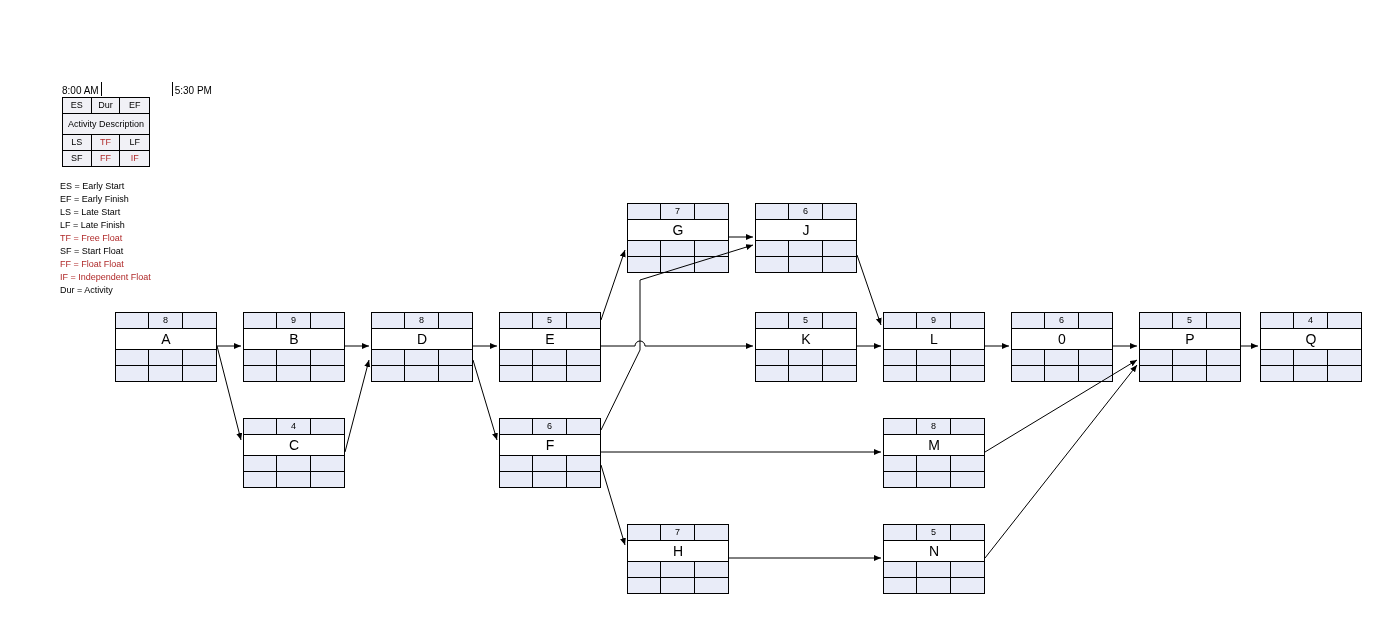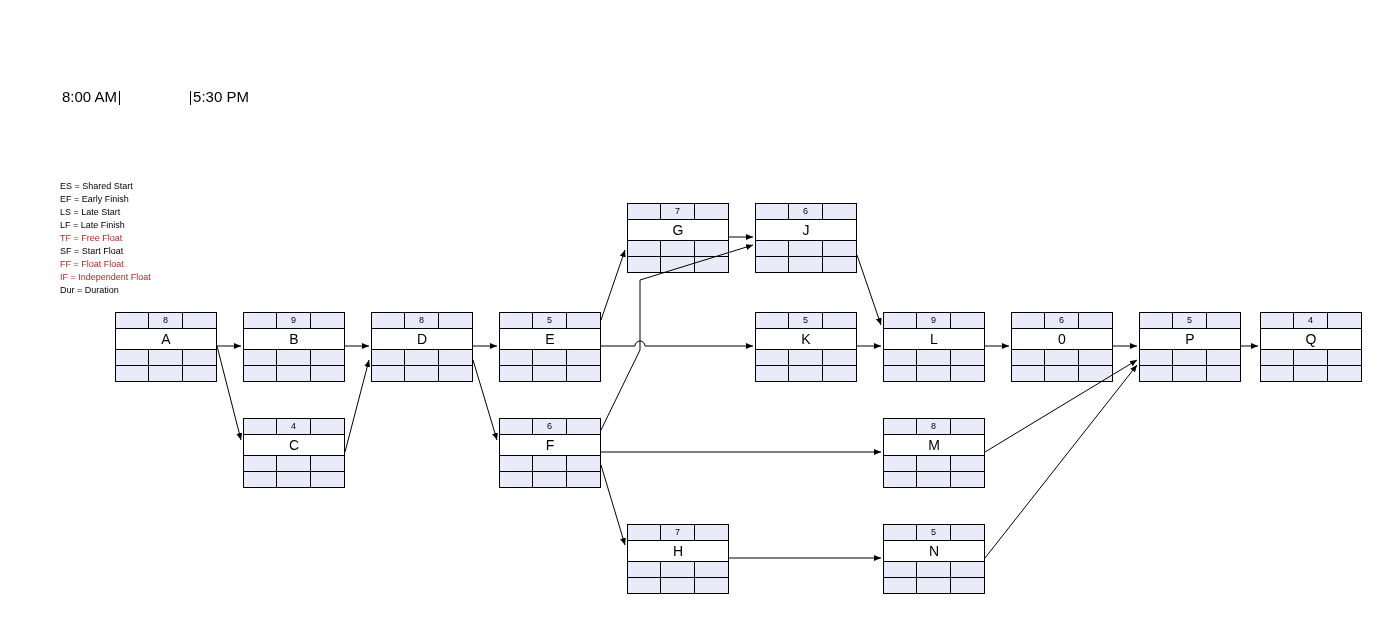--- a/index.html
+++ b/index.html
@@ -6,50 +6,70 @@
 .canvas{position:relative;width:1378px;height:643px}
 .node{position:absolute;width:102px;border:1px solid #000;background:#fff;box-sizing:border-box}
 .row{display:flex;border-bottom:1px solid #000}
 .row:last-child{border-bottom:none}
 .cell{border-right:1px solid #000;height:15px;line-height:15px;text-align:center;font-size:9px;background:#e9ecf8;box-sizing:border-box}
 .cell:last-child{border-right:none}
 .cell3{width:34px}
 .cell1{width:100px}
 .act{height:20px;line-height:20px;font-size:14px;background:#fff}
 #legend-node .cell{background:#f1f1f6}
-.timebar{position:absolute;left:62px;top:88px;display:flex;align-items:flex-end;font-size:15px}
+.timebar{position:absolute;left:62px;top:82px;display:flex;align-items:flex-end;font-size:10px}
 .tick{width:1px;height:14px;background:#000;margin:0 2px}
 .ab-defs{position:absolute;left:60px;top:180px;font-size:9px;line-height:13px}
 .red{color:#b02a2a}
 svg.arrows{position:absolute;left:0;top:0;width:1378px;height:643px;pointer-events:none}
 </style>
 </head>
 <body>
 
 <div class="canvas">
 
   <div class="timebar">
     <span>8:00 AM</span>
     <span class="tick"></span>
     <span style="display:inline-block;width:66px"></span>
     <span class="tick"></span>
     <span>5:30 PM</span>
   </div>
 
+  <div id="legend-node" class="node" style="left:62px;top:97px;width:88px">
+    <div class="row">
+      <div class="cell" style="width:29px">ES</div>
+      <div class="cell" style="width:29px">Dur</div>
+      <div class="cell" style="width:29px">EF</div>
+    </div>
+    <div class="row">
+        <div class="cell act" style="width:87px;font-size:9px">Activity Description</div>
+      </div>
+    <div class="row">
+      <div class="cell" style="width:29px">LS</div>
+      <div class="cell" style="width:29px;color:#b02a2a">TF</div>
+      <div class="cell" style="width:29px">LF</div>
+    </div>
+    <div class="row">
+      <div class="cell" style="width:29px">SF</div>
+      <div class="cell" style="width:29px;color:#b02a2a">FF</div>
+      <div class="cell" style="width:29px;color:#b02a2a">IF</div>
+    </div>
+  </div>
 
   <div class="ab-defs">
-    <div>ES = Shared Start</div>
+    <div>ES = Early Start</div>
     <div>EF = Early Finish</div>
     <div>LS = Late Start</div>
     <div>LF = Late Finish</div>
     <div class="red">TF = Free Float</div>
     <div>SF = Start Float</div>
     <div class="red">FF = Float Float</div>
     <div class="red">IF = Independent Float</div>
-    <div>Dur = Duration</div>
+    <div>Dur = Activity</div>
   </div>
 
   <div class="node" style="left:115px;top:312px">
     <div class="row">
         <div class="cell cell3"></div>
         <div class="cell cell3">8</div>
         <div class="cell cell3"></div>
       </div>
     <div class="row">
         <div class="cell cell1 act">A</div>

